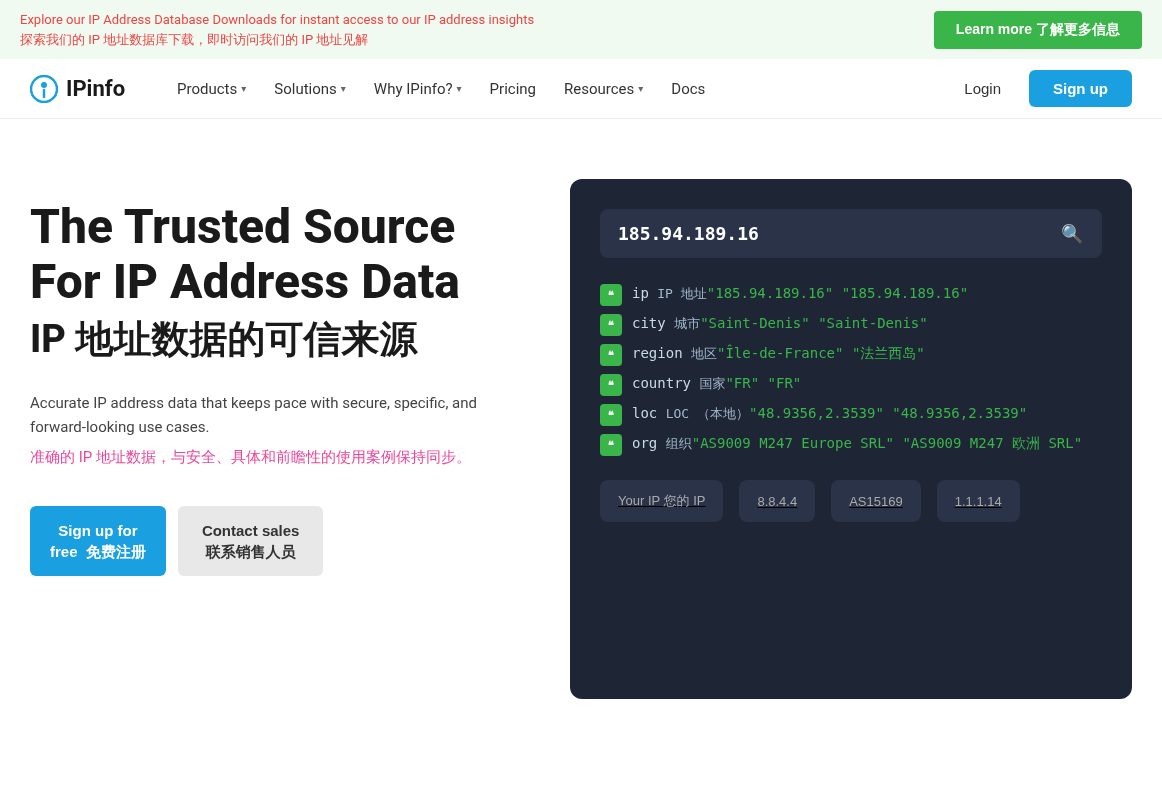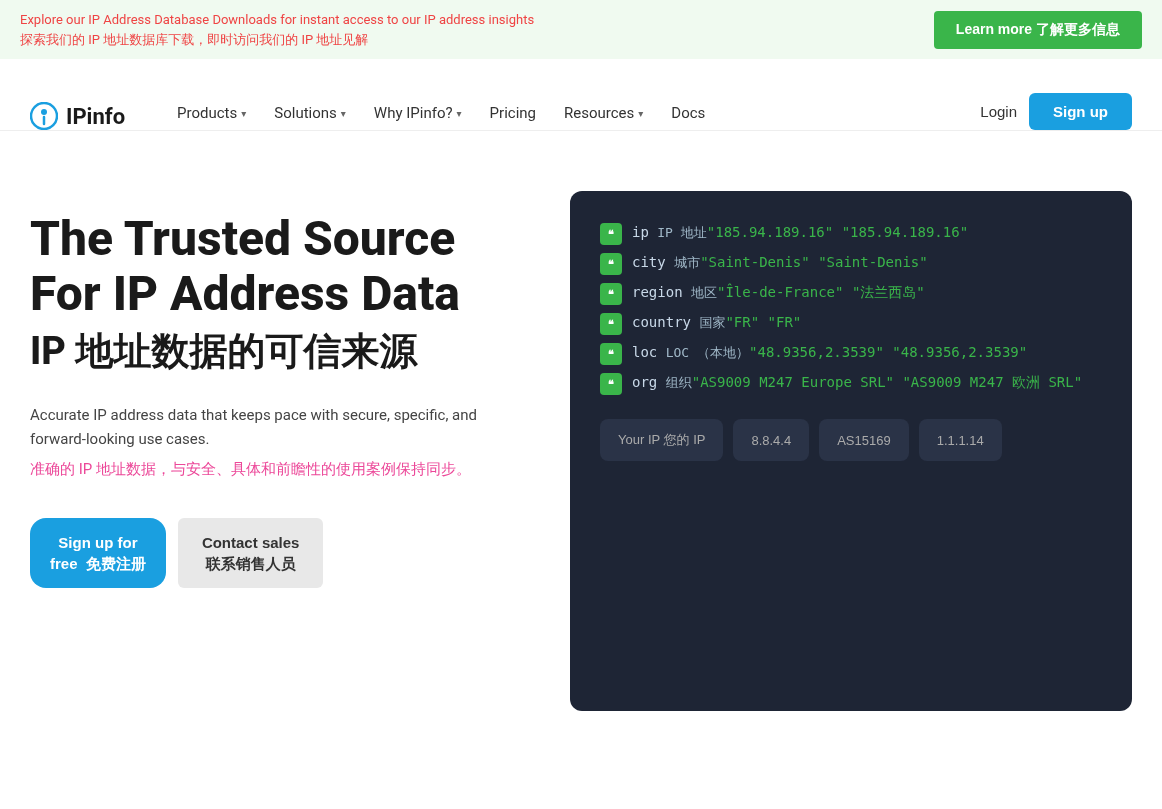--- a/index.html
+++ b/index.html
@@ -24,23 +24,23 @@
       font-size: 14px;
       font-weight: 600;
       cursor: pointer;
       white-space: nowrap;
       margin-left: 20px;
     }
 
     
     nav {
       display: flex;
-      align-items: flex-end;
+      align-items: center;
       padding: 0 30px;
-      height: 72px;
+      height: 60px;
       border-bottom: 1px solid #eee;
     }
     .logo {
       display: flex;
       align-items: center;
       gap: 8px;
       font-size: 22px;
       font-weight: 700;
       color: #1a1a1a;
       margin-right: 40px;
@@ -64,20 +64,21 @@
       font-size: 15px;
       color: #333;
       cursor: pointer;
       border-radius: 4px;
       text-decoration: none;
     }
     .nav-chevron { font-size: 10px; color: #666; }
     .nav-actions {
       display: flex;
       align-items: center;
+      gap: 16px;
     }
     .login-btn {
       background: none;
       border: none;
       font-size: 15px;
       color: #333;
       cursor: pointer;
       padding: 8px 12px;
     }
     .signup-btn {
@@ -133,21 +134,21 @@
     }
     .hero-buttons {
       display: flex;
       gap: 12px;
     }
     .btn-signup-free {
       background: #1a9fe0;
       color: #fff;
       border: none;
       padding: 14px 20px;
-      border-radius: 16px;
+      border-radius: 6px;
       font-size: 15px;
       font-weight: 600;
       cursor: pointer;
       line-height: 1.4;
       text-align: center;
     }
     .btn-contact {
       background: #e8e8e8;
       color: #333;
       border: none;
@@ -227,22 +228,23 @@
     .ip-key-cn { color: #a0b8c8; font-size: 13px; }
     .ip-val { color: #3ab54a; }
     .ip-row-content .row-line { display: block; }
     .ip-rows-wrapper {
       position: relative;
     }
 
     
     .ip-bottom-btns {
       display: flex;
-      gap: 10px;
+      gap: 16px;
       flex-wrap: wrap;
+      text-decoration: underline;
     }
     .ip-pill {
       background: #2a3347;
       color: #aaa;
       border: none;
       padding: 12px 18px;
       border-radius: 8px;
       font-size: 13px;
       cursor: pointer;
       white-space: nowrap;
@@ -312,20 +314,24 @@
         &nbsp;<span>免费注册</span>
       </button>
       <button class="btn-contact">
         <span>Contact sales</span><br>
         <span>联系销售人员</span>
       </button>
     </div>
   </div>
 
   <div class="hero-right">
+    <div class="ip-search-bar">
+      <span class="ip-value">185.94.189.16</span>
+      <span class="search-icon">🔍</span>
+    </div>
     <div class="ip-rows-wrapper">
       <div class="ip-data-rows" id="ip-rows">
           <div class="ip-row">
     <div class="quote-icon">❝</div>
     <div class="ip-row-content">
       <span class="row-line">
         <span class="ip-key">ip </span><span class="ip-key-cn">IP 地址</span><span class="ip-val">"185.94.189.16" "185.94.189.16"</span>
       </span>
     </div>
   </div>

